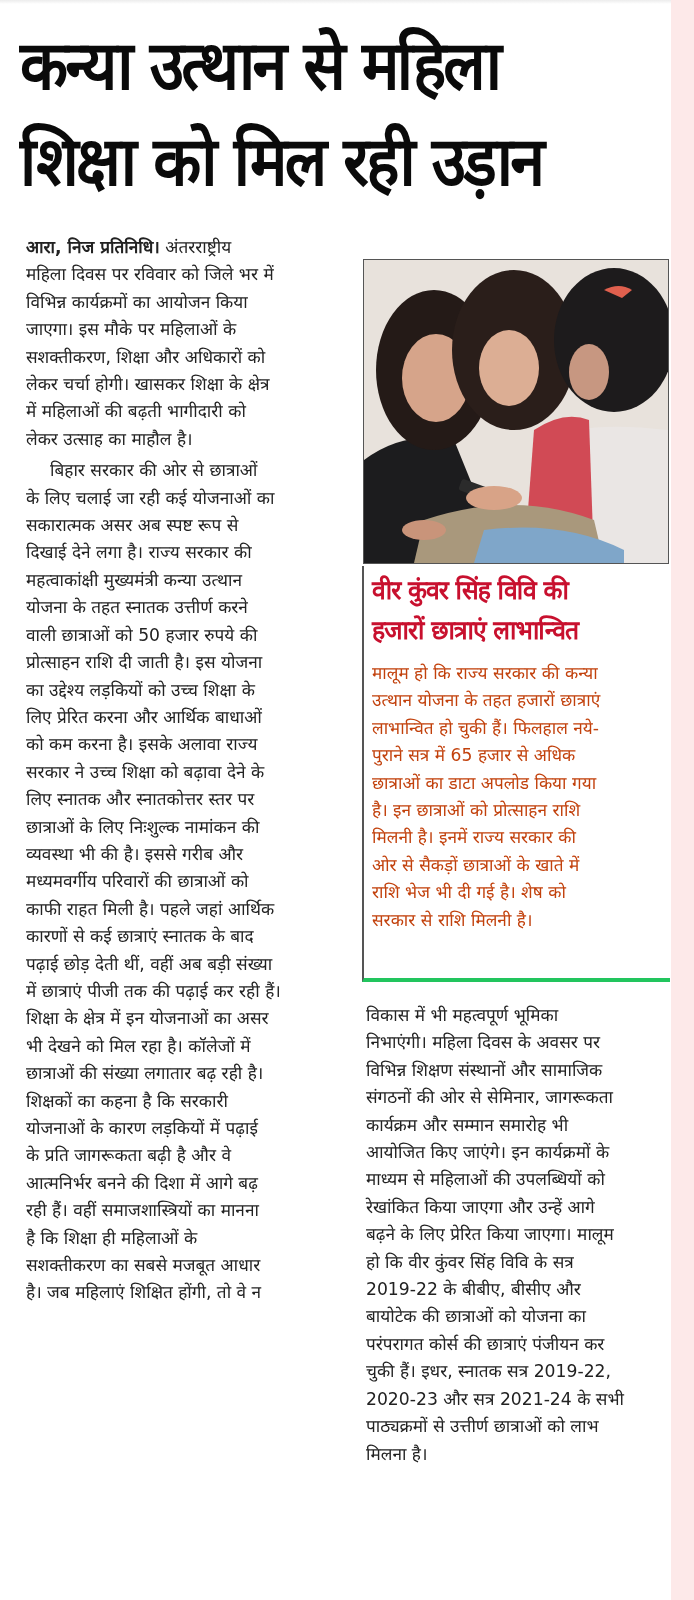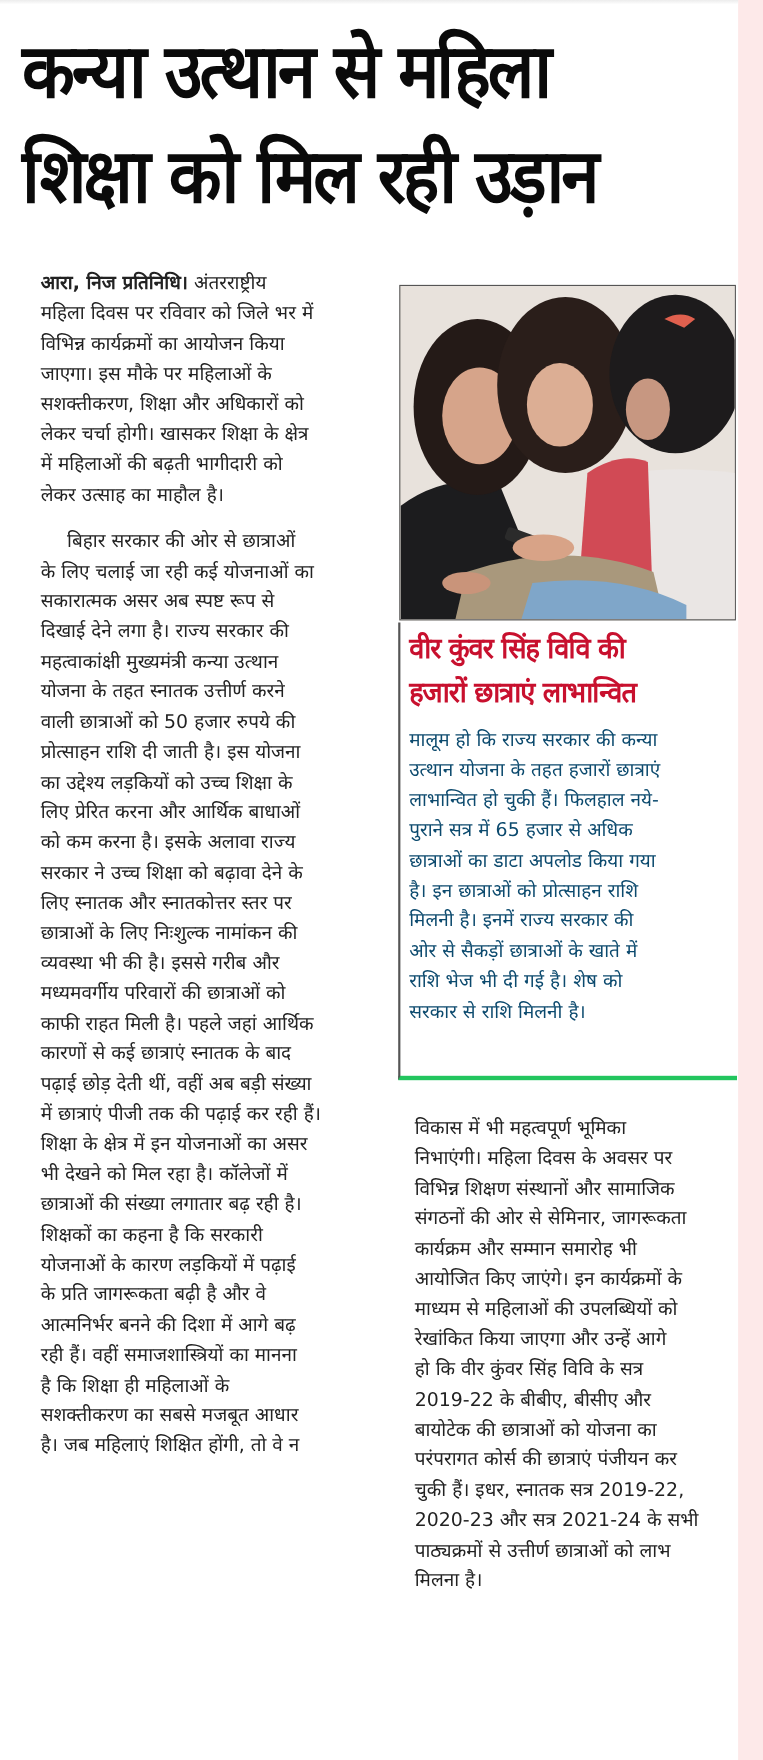--- a/index.html
+++ b/index.html
@@ -22,21 +22,21 @@
     font-family: "DejaVu Sans", sans-serif; font-weight: bold;
     font-size: 68px; line-height: 96px; letter-spacing: -3px;
     color: #0a0a0a; margin: 0; transform: scaleX(0.92); transform-origin: left top;
     white-space: nowrap;
   }
   .col {
     position: absolute;
     font-size: 17.2px; line-height: 27.4px; color: #222;
     text-align: justify;
   }
-  .col p { margin: 15px; }
+  .col p { margin: 4px; }
   .col-left { left: 22px; top: 230px; width: 309px; }
   .col-right-bottom { left: 362px; top: 998px; width: 306px; }
   .dateline { font-weight: bold; }
   .indent { text-indent: 24px; }
   .photo {
     position: absolute; left: 363px; top: 259px; width: 306px; height: 305px;
     border: 1px solid #555; box-sizing: border-box; overflow: hidden;
     background: #d9d4ce;
   }
   .sidebox {
@@ -44,21 +44,21 @@
     border-left: 2px solid #555; border-bottom: 4px solid #22c55e;
     box-sizing: border-box; padding: 4px 0 0 8px;
   }
   .sidebox-title {
     font-family: "DejaVu Sans", sans-serif; font-weight: bold;
     color: #c8102e; font-size: 26px; line-height: 40px; margin: 0;
     letter-spacing: -1px; transform: scaleX(0.95); transform-origin: left top;
     white-space: nowrap;
   }
   .sidebox-body {
-    margin-top: 10px; font-size: 17.2px; line-height: 27.4px; color: #0c4a6e;
+    margin-top: 10px; font-size: 17.2px; line-height: 27.4px; color: #c2410c;
     width: 290px;
   }
   .line { display: block; white-space: nowrap; }
 </style>
 </head>
 <body>
 
 <div class="pink-strip"></div>
 <div class="top-shade"></div>
 
@@ -159,20 +159,21 @@
 <div class="col col-right-bottom">
   <p>
     <span class="line">विकास में भी महत्वपूर्ण भूमिका</span>
     <span class="line">निभाएंगी। महिला दिवस के अवसर पर</span>
     <span class="line">विभिन्न शिक्षण संस्थानों और सामाजिक</span>
     <span class="line">संगठनों की ओर से सेमिनार, जागरूकता</span>
     <span class="line">कार्यक्रम और सम्मान समारोह भी</span>
     <span class="line">आयोजित किए जाएंगे। इन कार्यक्रमों के</span>
     <span class="line">माध्यम से महिलाओं की उपलब्धियों को</span>
     <span class="line">रेखांकित किया जाएगा और उन्हें आगे</span>
+    <span class="line">बढ़ने के लिए प्रेरित किया जाएगा। मालूम</span>
     <span class="line">हो कि वीर कुंवर सिंह विवि के सत्र</span>
     <span class="line">2019-22 के बीबीए, बीसीए और</span>
     <span class="line">बायोटेक की छात्राओं को योजना का</span>
     <span class="line">परंपरागत कोर्स की छात्राएं पंजीयन कर</span>
     <span class="line">चुकी हैं। इधर, स्नातक सत्र 2019-22,</span>
     <span class="line">2020-23 और सत्र 2021-24 के सभी</span>
     <span class="line">पाठ्यक्रमों से उत्तीर्ण छात्राओं को लाभ</span>
     <span class="line">मिलना है।</span>
   </p>
 </div>

